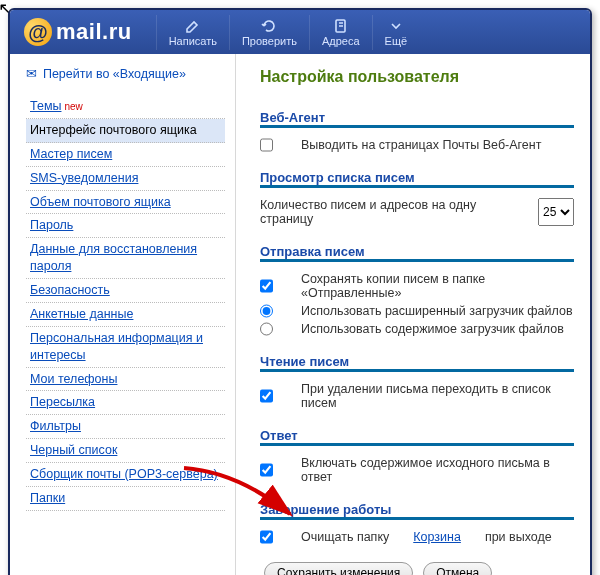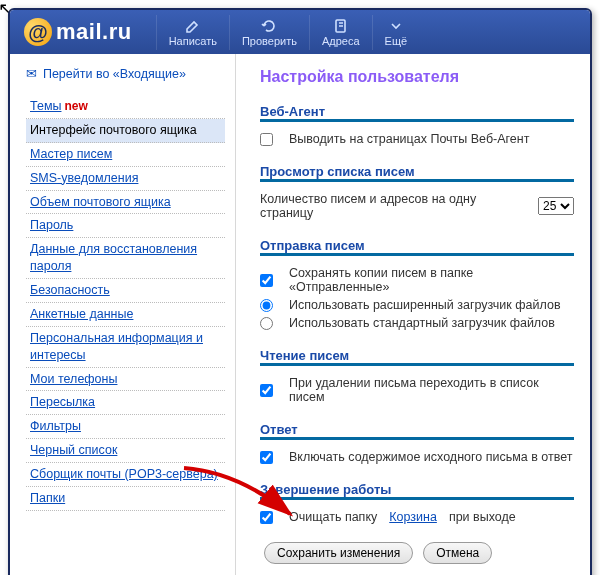--- a/index.html
+++ b/index.html
@@ -65,30 +65,30 @@
   .sb-list { list-style:none;padding:0;margin:0;}
   .sb-list li {
     padding: 3px 4px;
     font-size:12.5px;
     border-bottom:1px dotted #bcbcbc;
     line-height:1.35;
   }
   .sb-list li a { color:#0a4dbb; text-decoration:underline; cursor:pointer;}
   .sb-list li.active { background:#dbe6f7; }
   .sb-list li.active a { color:#000; text-decoration:none; font-weight:normal;}
-  .badge-new { color:#d20000; font-size:12px; font-weight:bold; margin-left:3px; text-decoration:none;margin-top:32px;}
+  .badge-new { color:#d20000; font-size:10px; font-weight:normal; margin-left:3px; text-decoration:none;margin-top:32px;}
   .main {
     flex:1;
     padding:12px 16px 18px 24px;
     color:#222;
   }
-  h1.page-title { font-size:16px;margin:2px 0 18px 0;color:#8b5cf6;}
+  h1.page-title { font-size:16px;margin:2px 0 24px 0;color:#4d7c0f;}
   .section { margin-bottom:16px;}
   .sec-title { color:#1a4aa8; font-size:13px; font-weight:bold; border-bottom:3px solid #0369a1; margin-bottom:8px;}
-  .row { display:flex; align-items:center; gap:12px; font-size:12.5px; color:#333; padding:2px 0;}
+  .row { display:flex; gap:24px; font-size:12.5px; color:#333; padding:2px 0;}
   .row input[type=checkbox], .row input[type=radio]{ margin:0 4px 0 0;}
   .row select { font-size:12px;}
   .row a.link { color:#0a4dbb; text-decoration:underline;}
   .btnbar { display:flex; gap:10px; margin-top:4px; margin-left:4px;}
   .btn {
     background: linear-gradient(to bottom,#f7f7f7,#e2e2e2);
     border:1px solid #9a9a9a;
     border-radius:11px;
     padding:3px 12px;
     font-size:12px;
@@ -211,21 +211,21 @@
         <label class="row">
           <input type="checkbox" id="cb-savecopy" checked="" style="">
           <span>Сохранять копии писем в папке «Отправленные»</span>
         </label>
         <label class="row">
           <input type="radio" name="upl" id="rb-adv" checked="" style="">
           <span>Использовать расширенный загрузчик файлов</span>
         </label>
         <label class="row">
           <input type="radio" name="upl" id="rb-std" style="">
-          <span>Использовать стандартный загрузчик файлов</span>
+          <span>Использовать содержимое загрузчик файлов</span>
         </label>
       </div>
 
       <div class="section">
         <div class="sec-title">Чтение писем</div>
         <label class="row">
           <input type="checkbox" id="cb-gotolist" checked="" style="">
           <span>При удалении письма переходить в список писем</span>
         </label>
       </div>

